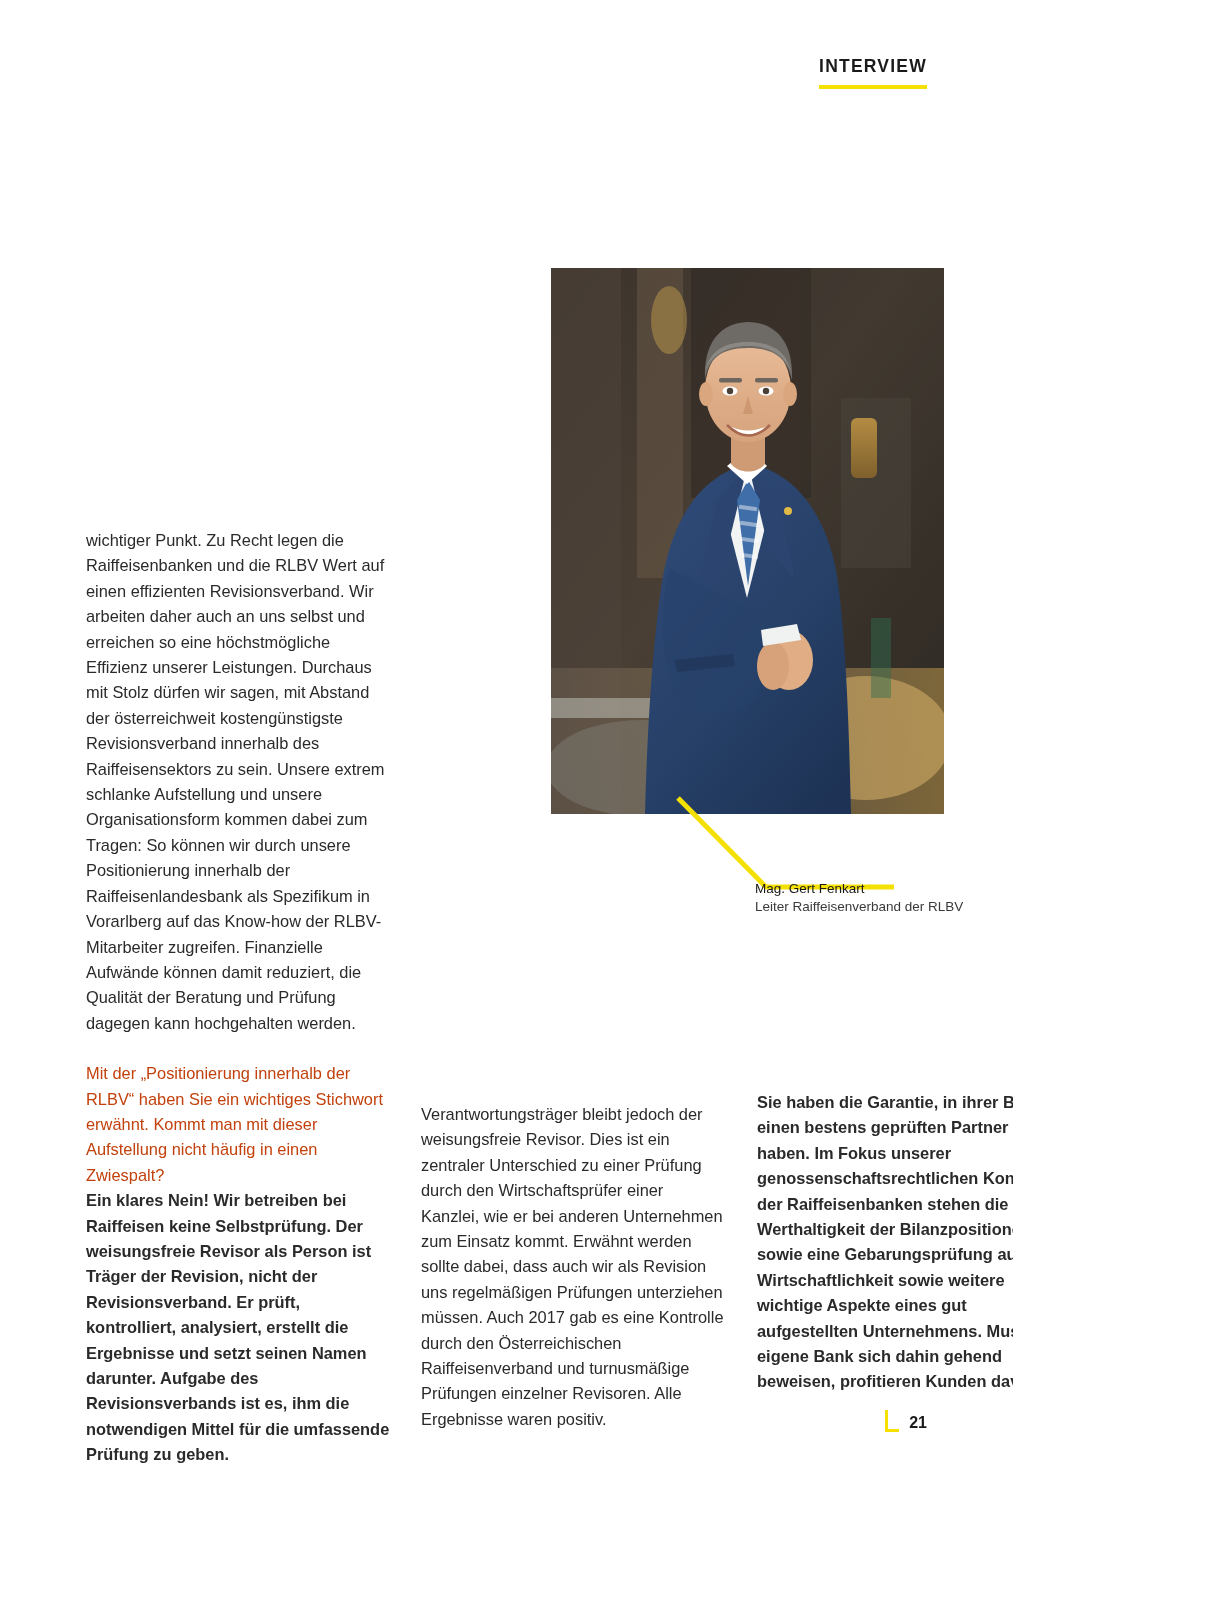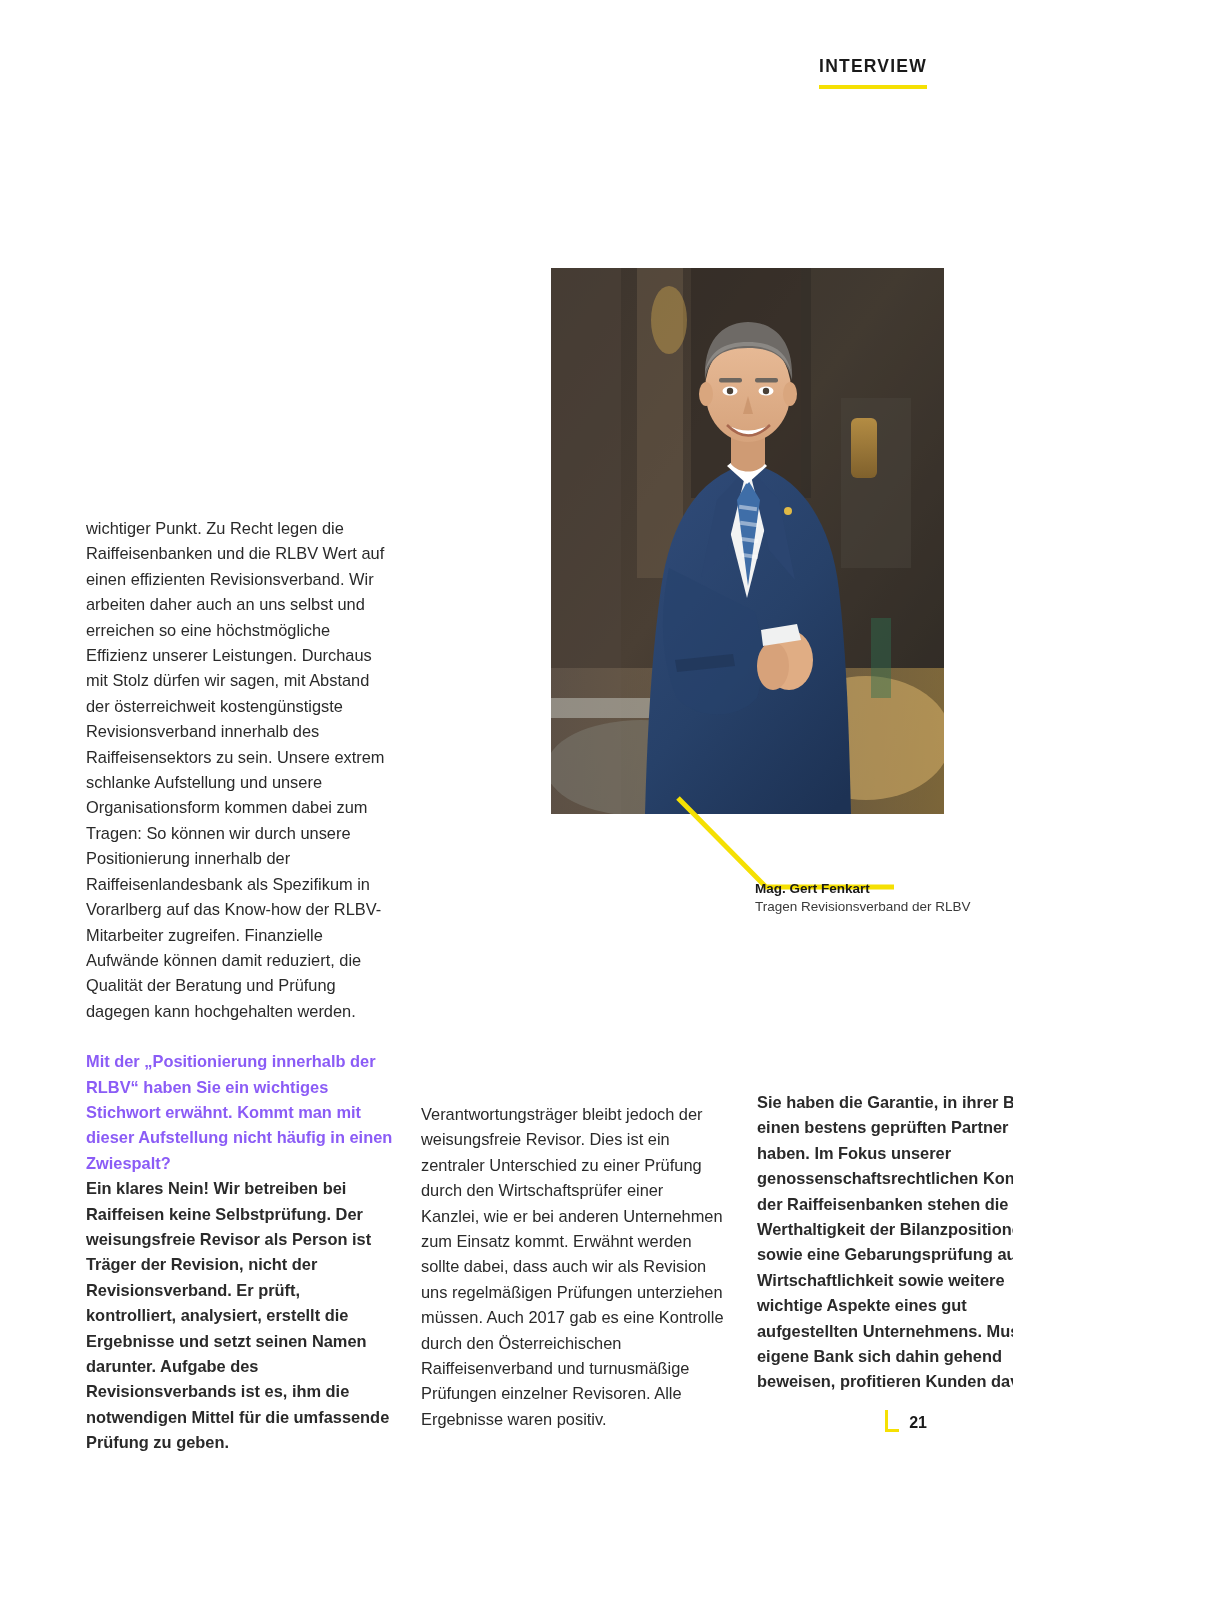--- a/index.html
+++ b/index.html
@@ -68,21 +68,21 @@
 
   
   .caption {
     position: absolute;
     left: 755px;
     top: 880px;
     width: 330px;
   }
   .caption .name {
     font-size: 13.5px;
-    font-weight: bold;
+    font-weight: normal;
     color: #1a1a1a;
     line-height: 1.35;
     display: block;
   }
   .caption .role {
     font-size: 13.5px;
     font-weight: normal;
     color: #3a3a3a;
     line-height: 1.35;
     display: block;
@@ -92,27 +92,27 @@
   .col {
     position: absolute;
     font-size: 16.4px;
     line-height: 25.4px;
     color: #2a2a2a;
     text-align: left;
   }
   .col p { margin: 0; }
   .col p.lead-gap { margin-top: 25px; }
   .col .q {
-    font-weight: bold;
-    color: #8b5cf6;
+    font-weight: normal;
+    color: #c2410c;
     display: block;
   }
   .col .a { display: block; font-weight: bold; }
 
-  #col-1 { left: 86px; top: 516px;  width: 307px; }
+  #col-1 { left: 86px; top: 528px;  width: 307px; }
   #col-2 { left: 421px; top: 1090px; width: 305px; margin-top: 12px; }
   #col-3 { left: 757px; top: 1090px; width: 312px; }
 
   
   .folio {
     position: absolute;
     right: 86px;
     bottom: 168px;
     display: flex;
     align-items: flex-end;
@@ -237,21 +237,21 @@
   </div>
 
   <div class="leader">
     <svg viewBox="0 0 250 120">
       <polyline points="8,28 96,117 224,117" fill="none" stroke="#f5e003" stroke-width="5"></polyline>
     </svg>
   </div>
 
   <div class="caption">
     <span class="name">Mag. Gert Fenkart</span>
-    <span class="role">Tragen Revisionsverband der RLBV</span>
+    <span class="role">Leiter Raiffeisenverband der RLBV</span>
   </div>
 
   <div class="col" id="col-1">
     <p>wichtiger Punkt. Zu Recht legen die Raiffeisenbanken und die RLBV Wert auf einen effizienten Revisionsverband. Wir arbeiten daher auch an uns selbst und erreichen so eine höchstmögliche Effizienz unserer Leistungen. Durchaus mit Stolz dürfen wir sagen, mit Abstand der österreichweit kostengünstigste Revisionsverband innerhalb des Raiffeisensektors zu sein. Unsere extrem schlanke Aufstellung und unsere Organisationsform kommen dabei zum Tragen: So können wir durch unsere Positionierung innerhalb der Raiffeisenlandesbank als Spezifikum in Vorarlberg auf das Know-how der RLBV-Mitarbeiter zugreifen. Finanzielle Aufwände können damit reduziert, die Qualität der Beratung und Prüfung dagegen kann hochgehalten werden.</p>
     <p class="lead-gap">
       <span class="q">Mit der „Positionierung innerhalb der RLBV“ haben Sie ein wichtiges Stichwort erwähnt. Kommt man mit dieser Aufstellung nicht häufig in einen Zwiespalt?</span>
       <span class="a">Ein klares Nein! Wir betreiben bei Raiffeisen keine Selbstprüfung. Der weisungsfreie Revisor als Person ist Träger der Revision, nicht der Revisionsverband. Er prüft, kontrolliert, analysiert, erstellt die Ergebnisse und setzt seinen Namen darunter. Aufgabe des Revisionsverbands ist es, ihm die notwendigen Mittel für die umfassende Prüfung zu geben.</span>
     </p>
   </div>
 

